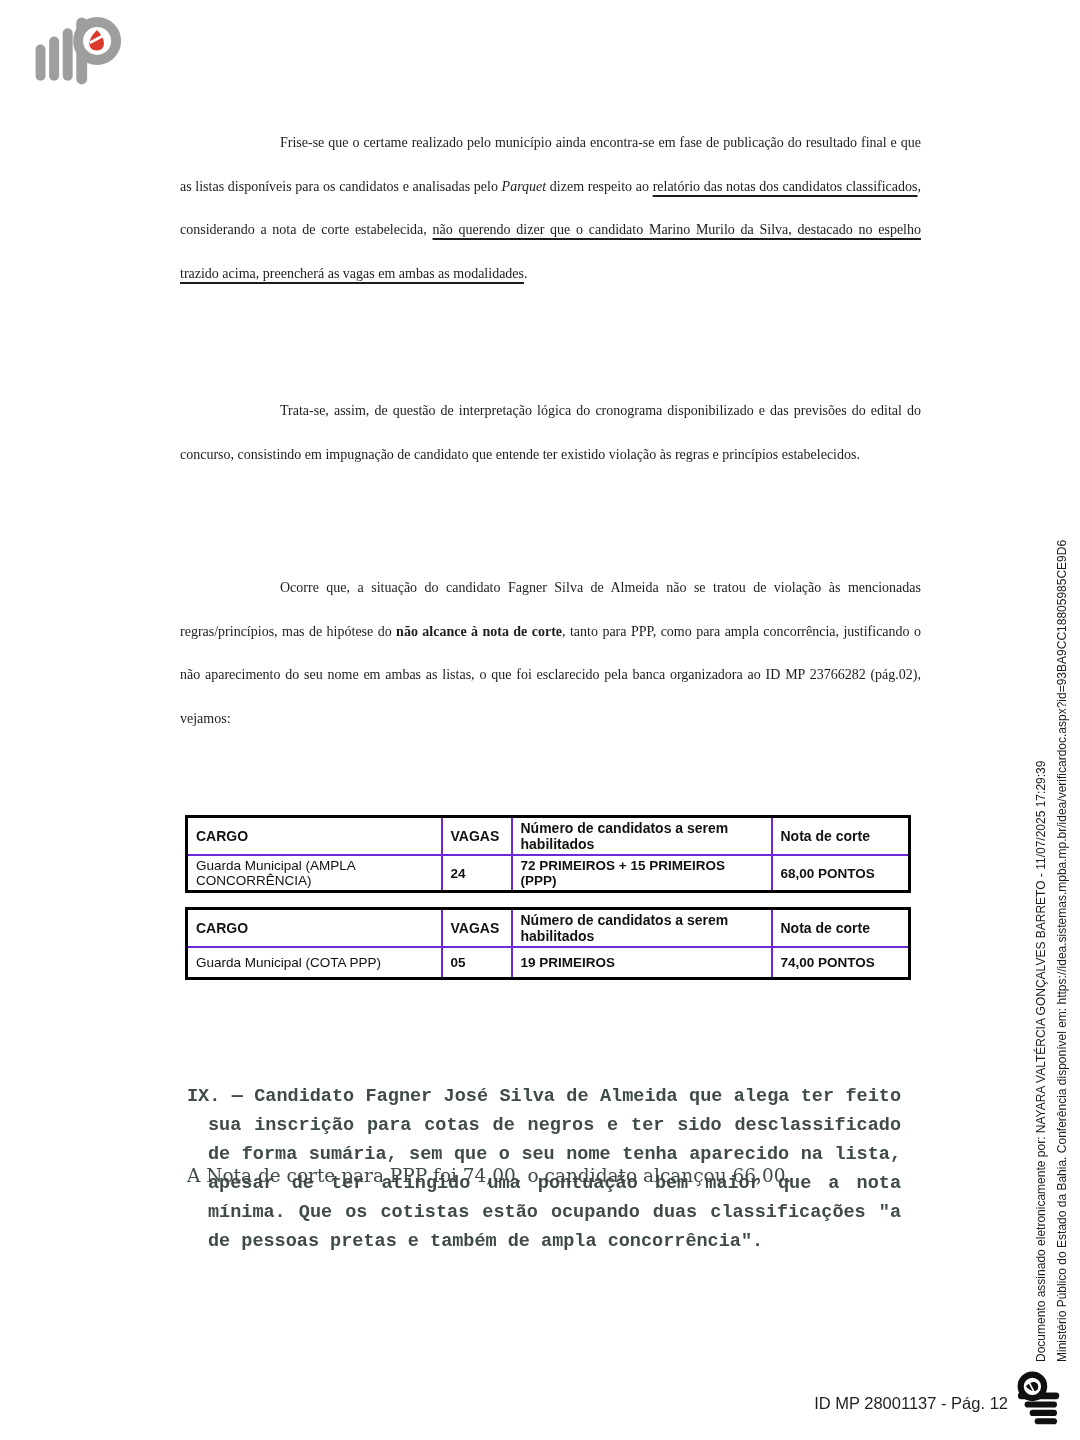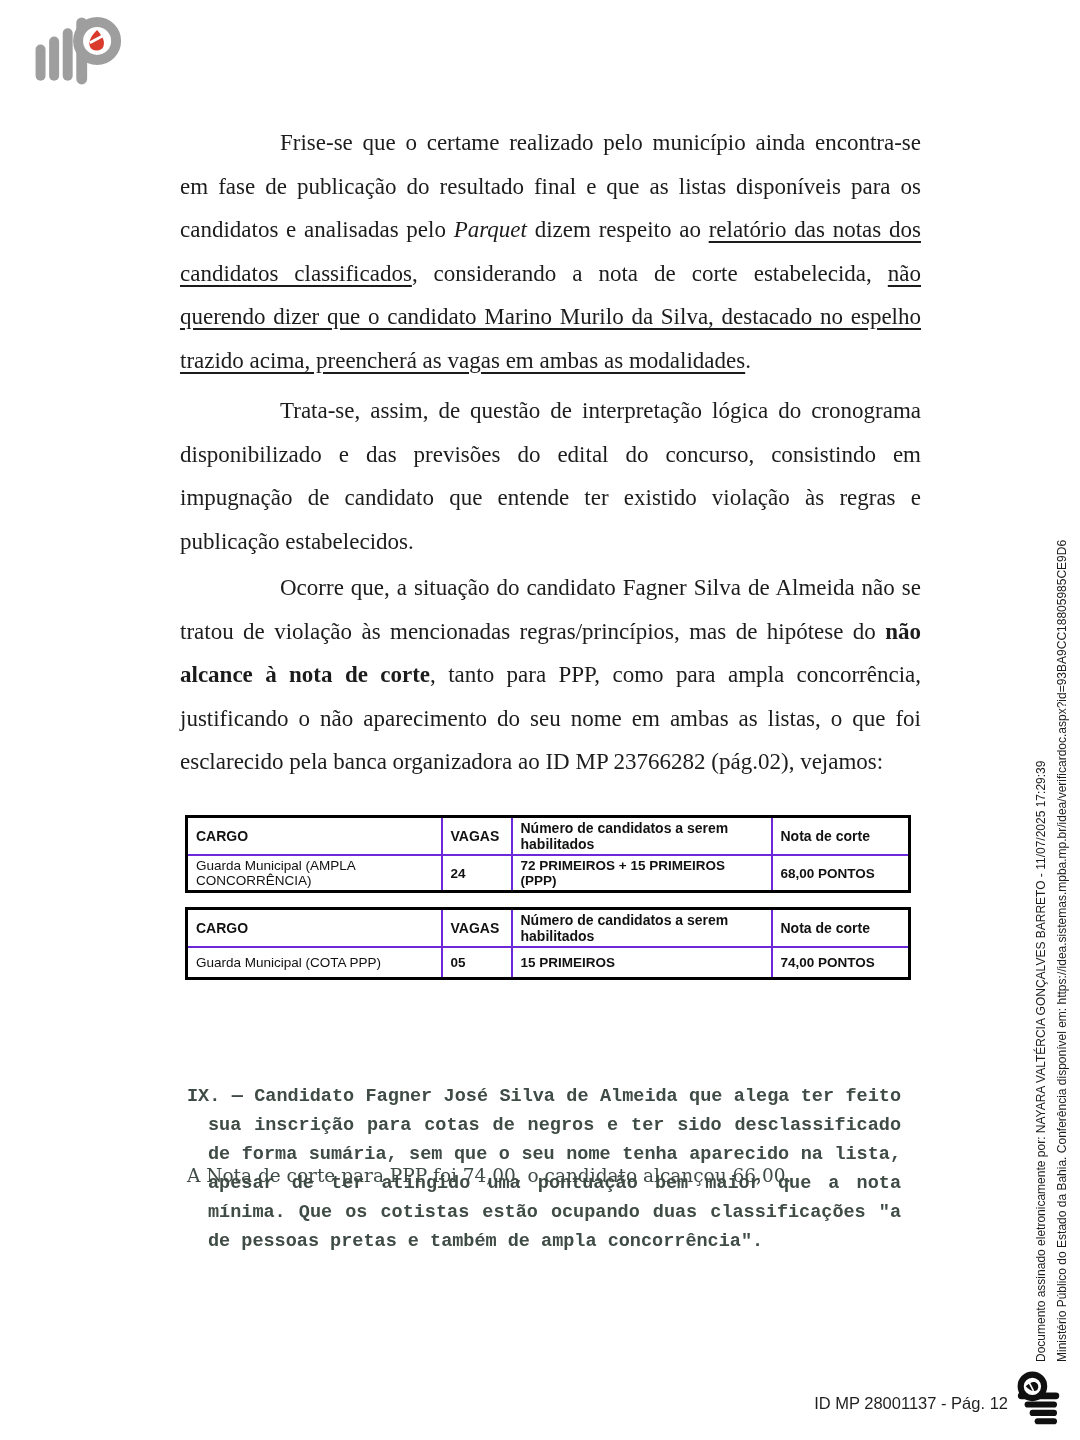--- a/index.html
+++ b/index.html
@@ -19,21 +19,21 @@
   .org-title {
     position: absolute; left: 131px; top: 27px;
     font-family: "Liberation Sans", sans-serif;
     font-weight: bold; font-size: 17.5px; line-height: 22px;
     color: #3d3d3d; letter-spacing: 0.3px;
   }
 
   
   .para {
     position: absolute; left: 180px; width: 741px;
-    font-size: 23px; line-height: 43.5px;
+    font-size: 14px; line-height: 43.5px;
     color: #1c1c1c; text-align: justify; text-indent: 100px;
   }
   .p1 { top: 121px; }
   .p2 { top: 389px; }
   .p3 { top: 566px; }
   .u  { text-decoration: underline; text-underline-offset: 4px; text-decoration-thickness: 1.5px; }
   .it { font-style: italic; }
   .b  { font-weight: bold; }
 
   
@@ -109,21 +109,21 @@
       <rect x="32" y="18" width="11" height="58" rx="5.5" fill="#9e9e9e"></rect>
       <rect x="47" y="6" width="12" height="74" rx="6" fill="#9e9e9e"></rect>
       <circle cx="70" cy="32" r="21" fill="#ffffff" stroke="#9e9e9e" stroke-width="11"></circle>
       <path d="M70 20 C76 27 79 32 77 38 C75 44 64 44 62 38 C60 32 64 26 70 20 Z" fill="#d93a2b"></path>
       <path d="M62 34 L77 26" stroke="#ffffff" stroke-width="3" fill="none"></path>
     </svg>
   </div>
 
   <p class="para p1"><span>Frise-se que o certame realizado pelo município ainda encontra-se em fase de publicação do resultado final e que as listas disponíveis para os candidatos e analisadas pelo </span><span class="it">Parquet</span><span> dizem respeito ao </span><span class="u">relatório das notas dos candidatos classificados</span><span>, considerando a nota de corte estabelecida, </span><span class="u">não querendo dizer que o candidato Marino Murilo da Silva, destacado no espelho trazido acima, preencherá as vagas em ambas as modalidades</span><span>.</span></p>
 
-  <p class="para p2">Trata-se, assim, de questão de interpretação lógica do cronograma disponibilizado e das previsões do edital do concurso, consistindo em impugnação de candidato que entende ter existido violação às regras e publicação estabelecidos.</p>
+  <p class="para p2">Trata-se, assim, de questão de interpretação lógica do cronograma disponibilizado e das previsões do edital do concurso, consistindo em impugnação de candidato que entende ter existido violação às regras e princípios estabelecidos.</p>
 
   <p class="para p3"><span>Ocorre que, a situação do candidato Fagner Silva de Almeida não se tratou de violação às mencionadas regras/princípios, mas de hipótese do </span><span class="b">não alcance à nota de corte</span><span>, tanto para PPP, como para ampla concorrência, justificando o não aparecimento do seu nome em ambas as listas, o que foi esclarecido pela banca organizadora ao ID MP 23766282 (pág.02), vejamos:</span></p>
 
   <table class="doc-table t1">
     <tbody>
         <tr>
       <th class="col-cargo">CARGO</th>
       <th class="col-vagas">VAGAS</th>
       <th class="col-num">Número de candidatos a serem habilitados</th>
       <th class="col-nota">Nota de corte</th>
@@ -141,21 +141,21 @@
     <tbody>
         <tr>
       <th class="col-cargo">CARGO</th>
       <th class="col-vagas">VAGAS</th>
       <th class="col-num">Número de candidatos a serem habilitados</th>
       <th class="col-nota">Nota de corte</th>
     </tr>
     <tr>
       <td class="col-cargo">Guarda Municipal (COTA PPP)</td>
       <td class="col-vagas">05</td>
-      <td class="col-num">15 PRIMEIROS</td>
+      <td class="col-num">19 PRIMEIROS</td>
       <td class="col-nota">74,00 PONTOS</td>
     </tr>
   </tbody>
     </table>
 
   <div class="quote"><span>IX. —</span> <span>Candidato Fagner José Silva de Almeida que alega ter feito sua inscrição para cotas de negros e ter sido desclassificado de forma sumária, sem que o seu nome tenha aparecido na lista, apesar de ter atingido uma pontuação bem maior que a nota mínima. Que os cotistas estão ocupando duas classificações "a de pessoas pretas e também de ampla concorrência".</span></div>
 
   <div class="quote-note">A Nota de corte para PPP foi 74,00, o candidato alcançou 66,00.</div>
 
   <div class="vertical-meta">

